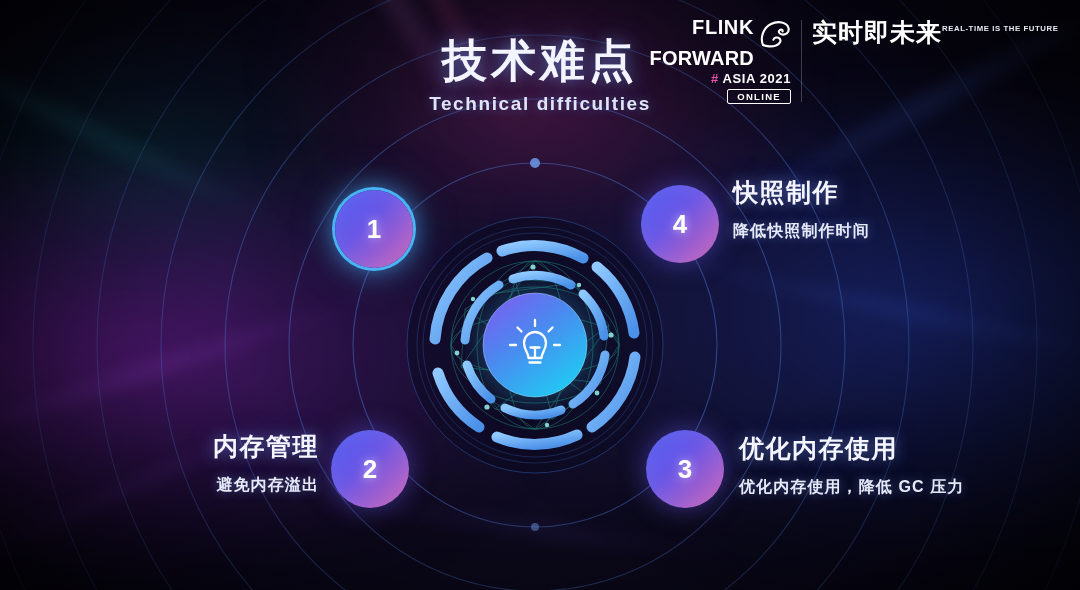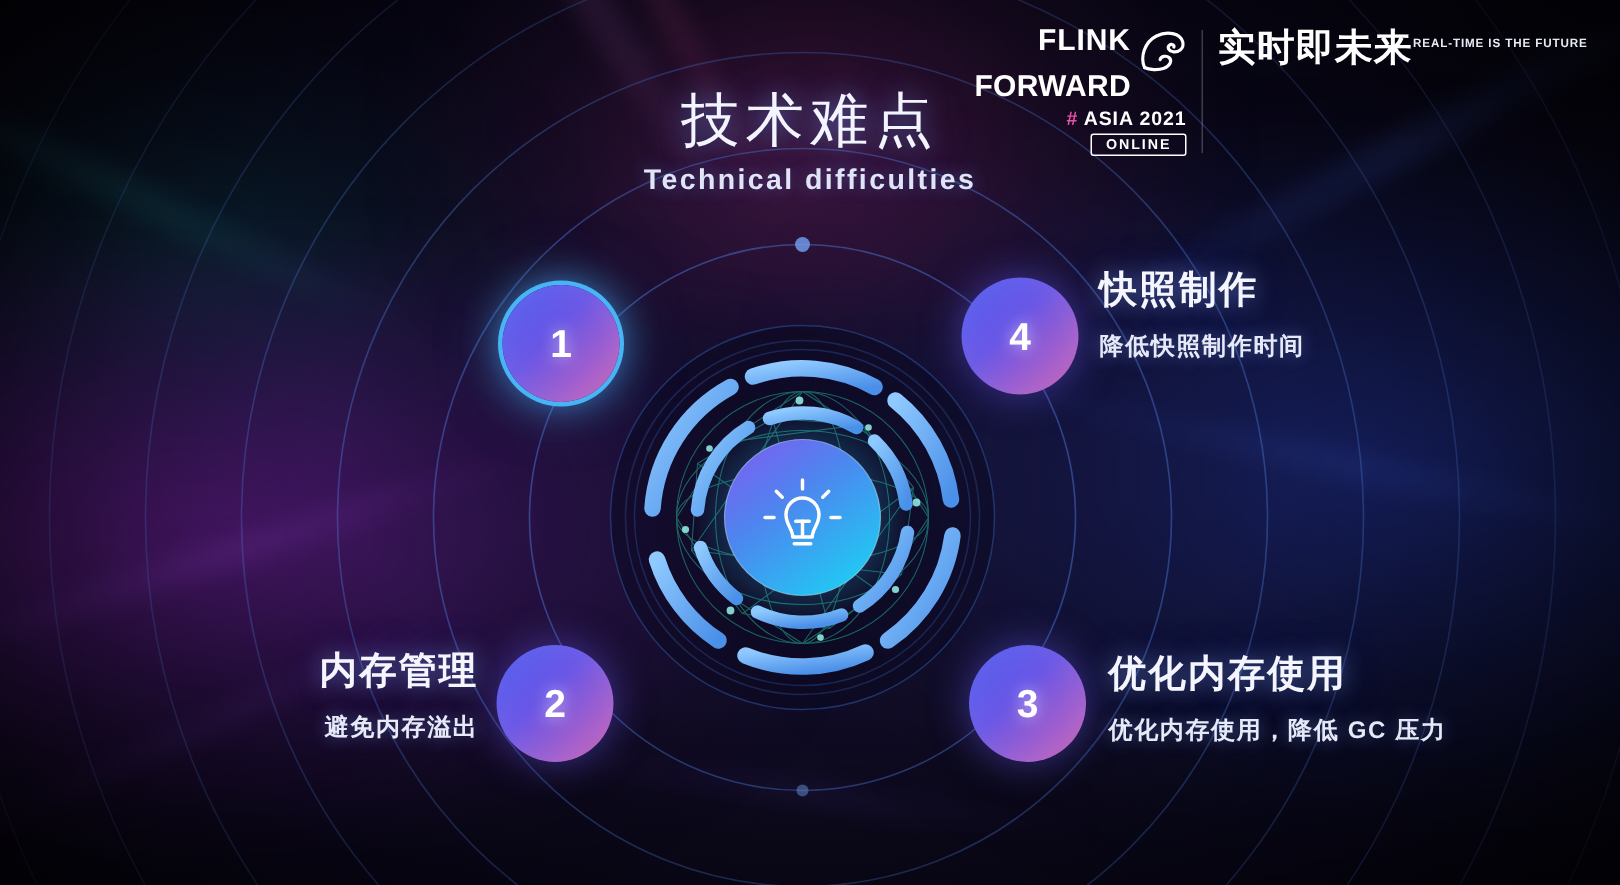--- a/index.html
+++ b/index.html
@@ -45,24 +45,23 @@
   .streaks{position:absolute;inset:0;overflow:hidden;opacity:.55;}
   .streak{position:absolute;transform-origin:50% 50%;filter:blur(7px);border-radius:50%;}
 
   
   .rings{position:absolute;left:50%;top:50%;transform:translate(-50%,-50%);}
   .rings svg{display:block;overflow:visible;}
 
   
   .title-wrap{position:absolute;left:0;right:0;top:34px;text-align:center;}
   .title-cn{
-    font-size:39px;font-weight:400;color:#f2f4ff;letter-spacing:4px;
+    font-size:45px;font-weight:700;color:#f2f4ff;letter-spacing:4px;
     text-shadow:0 0 16px rgba(120,160,255,.55),0 0 38px rgba(80,110,230,.30);
     line-height:1.18;
-    margin-top:24px;
   }
   .title-en{
     margin-top:6px;font-size:19px;font-weight:600;color:#dfe4f6;letter-spacing:1.6px;
     text-shadow:0 0 12px rgba(110,150,255,.45);
   }
 
   
   .logo{position:absolute;right:18px;top:18px;display:flex;align-items:flex-start;gap:8px;}
   .logo-left{display:flex;flex-direction:column;align-items:flex-end;}
   .logo-ff-row{display:flex;align-items:flex-start;gap:3px;}

